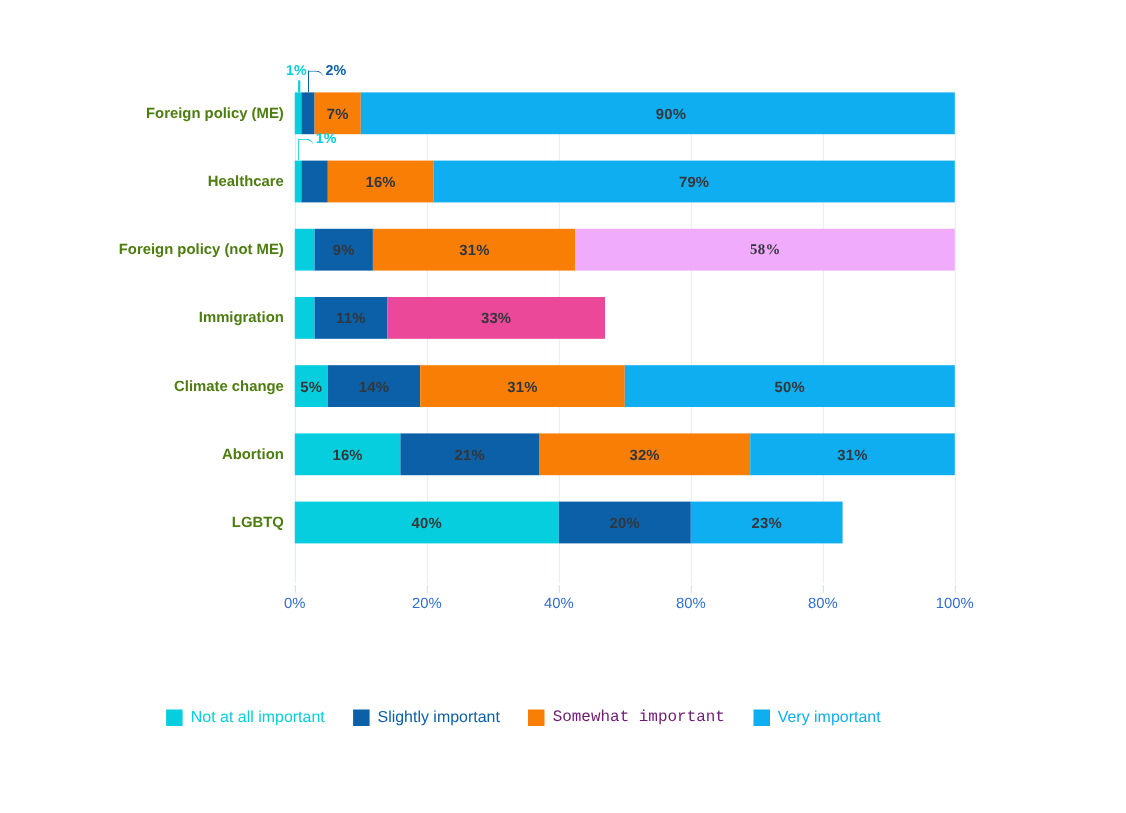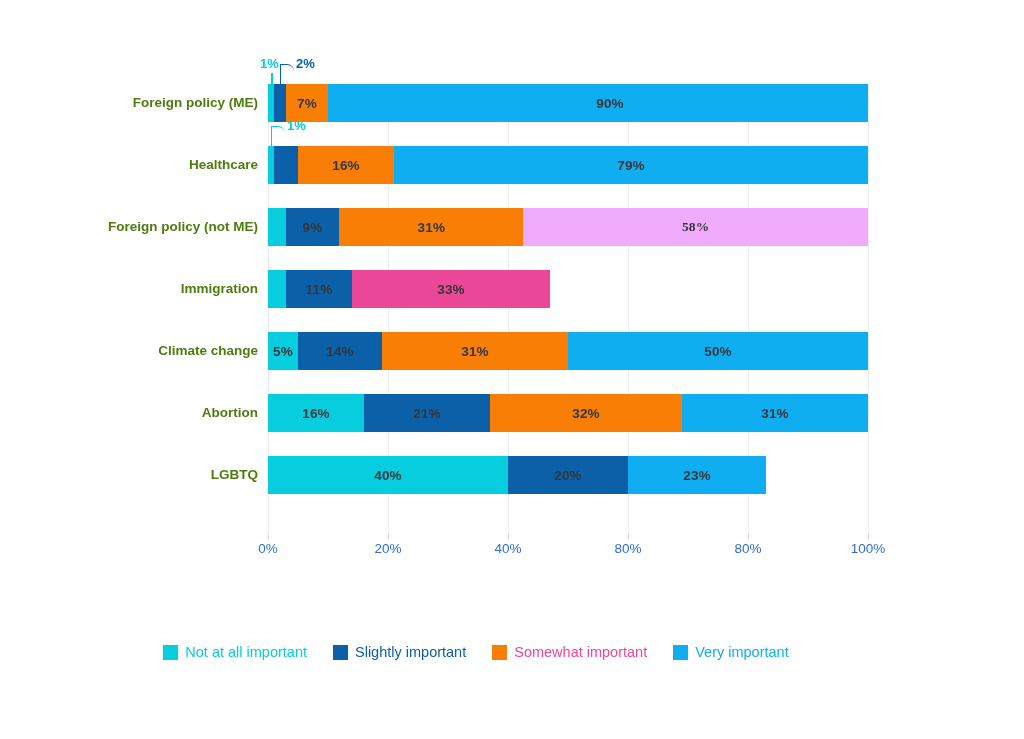--- a/index.html
+++ b/index.html
@@ -278,21 +278,21 @@
       <div class="legend-item">
         <span class="legend-swatch" style="background: rgb(6, 206, 222);"></span>
         <span style="color: rgb(6, 206, 222);">Not at all important</span>
       </div>
       <div class="legend-item">
         <span class="legend-swatch" style="background: rgb(11, 96, 168);"></span>
         <span style="color: rgb(11, 96, 168);">Slightly important</span>
       </div>
       <div class="legend-item">
         <span class="legend-swatch" style="background: rgb(249, 126, 6);"></span>
-        <span style="color: #ec4899;">Somewhat important</span>
+        <span style="color: #701a75; font-family: Liberation Mono, monospace;">Somewhat important</span>
       </div>
       <div class="legend-item">
         <span class="legend-swatch" style="background: rgb(15, 174, 240);"></span>
         <span style="color: rgb(15, 174, 240);">Very important</span>
       </div>
     </div>
 
 </div>
 
 </body></html>

